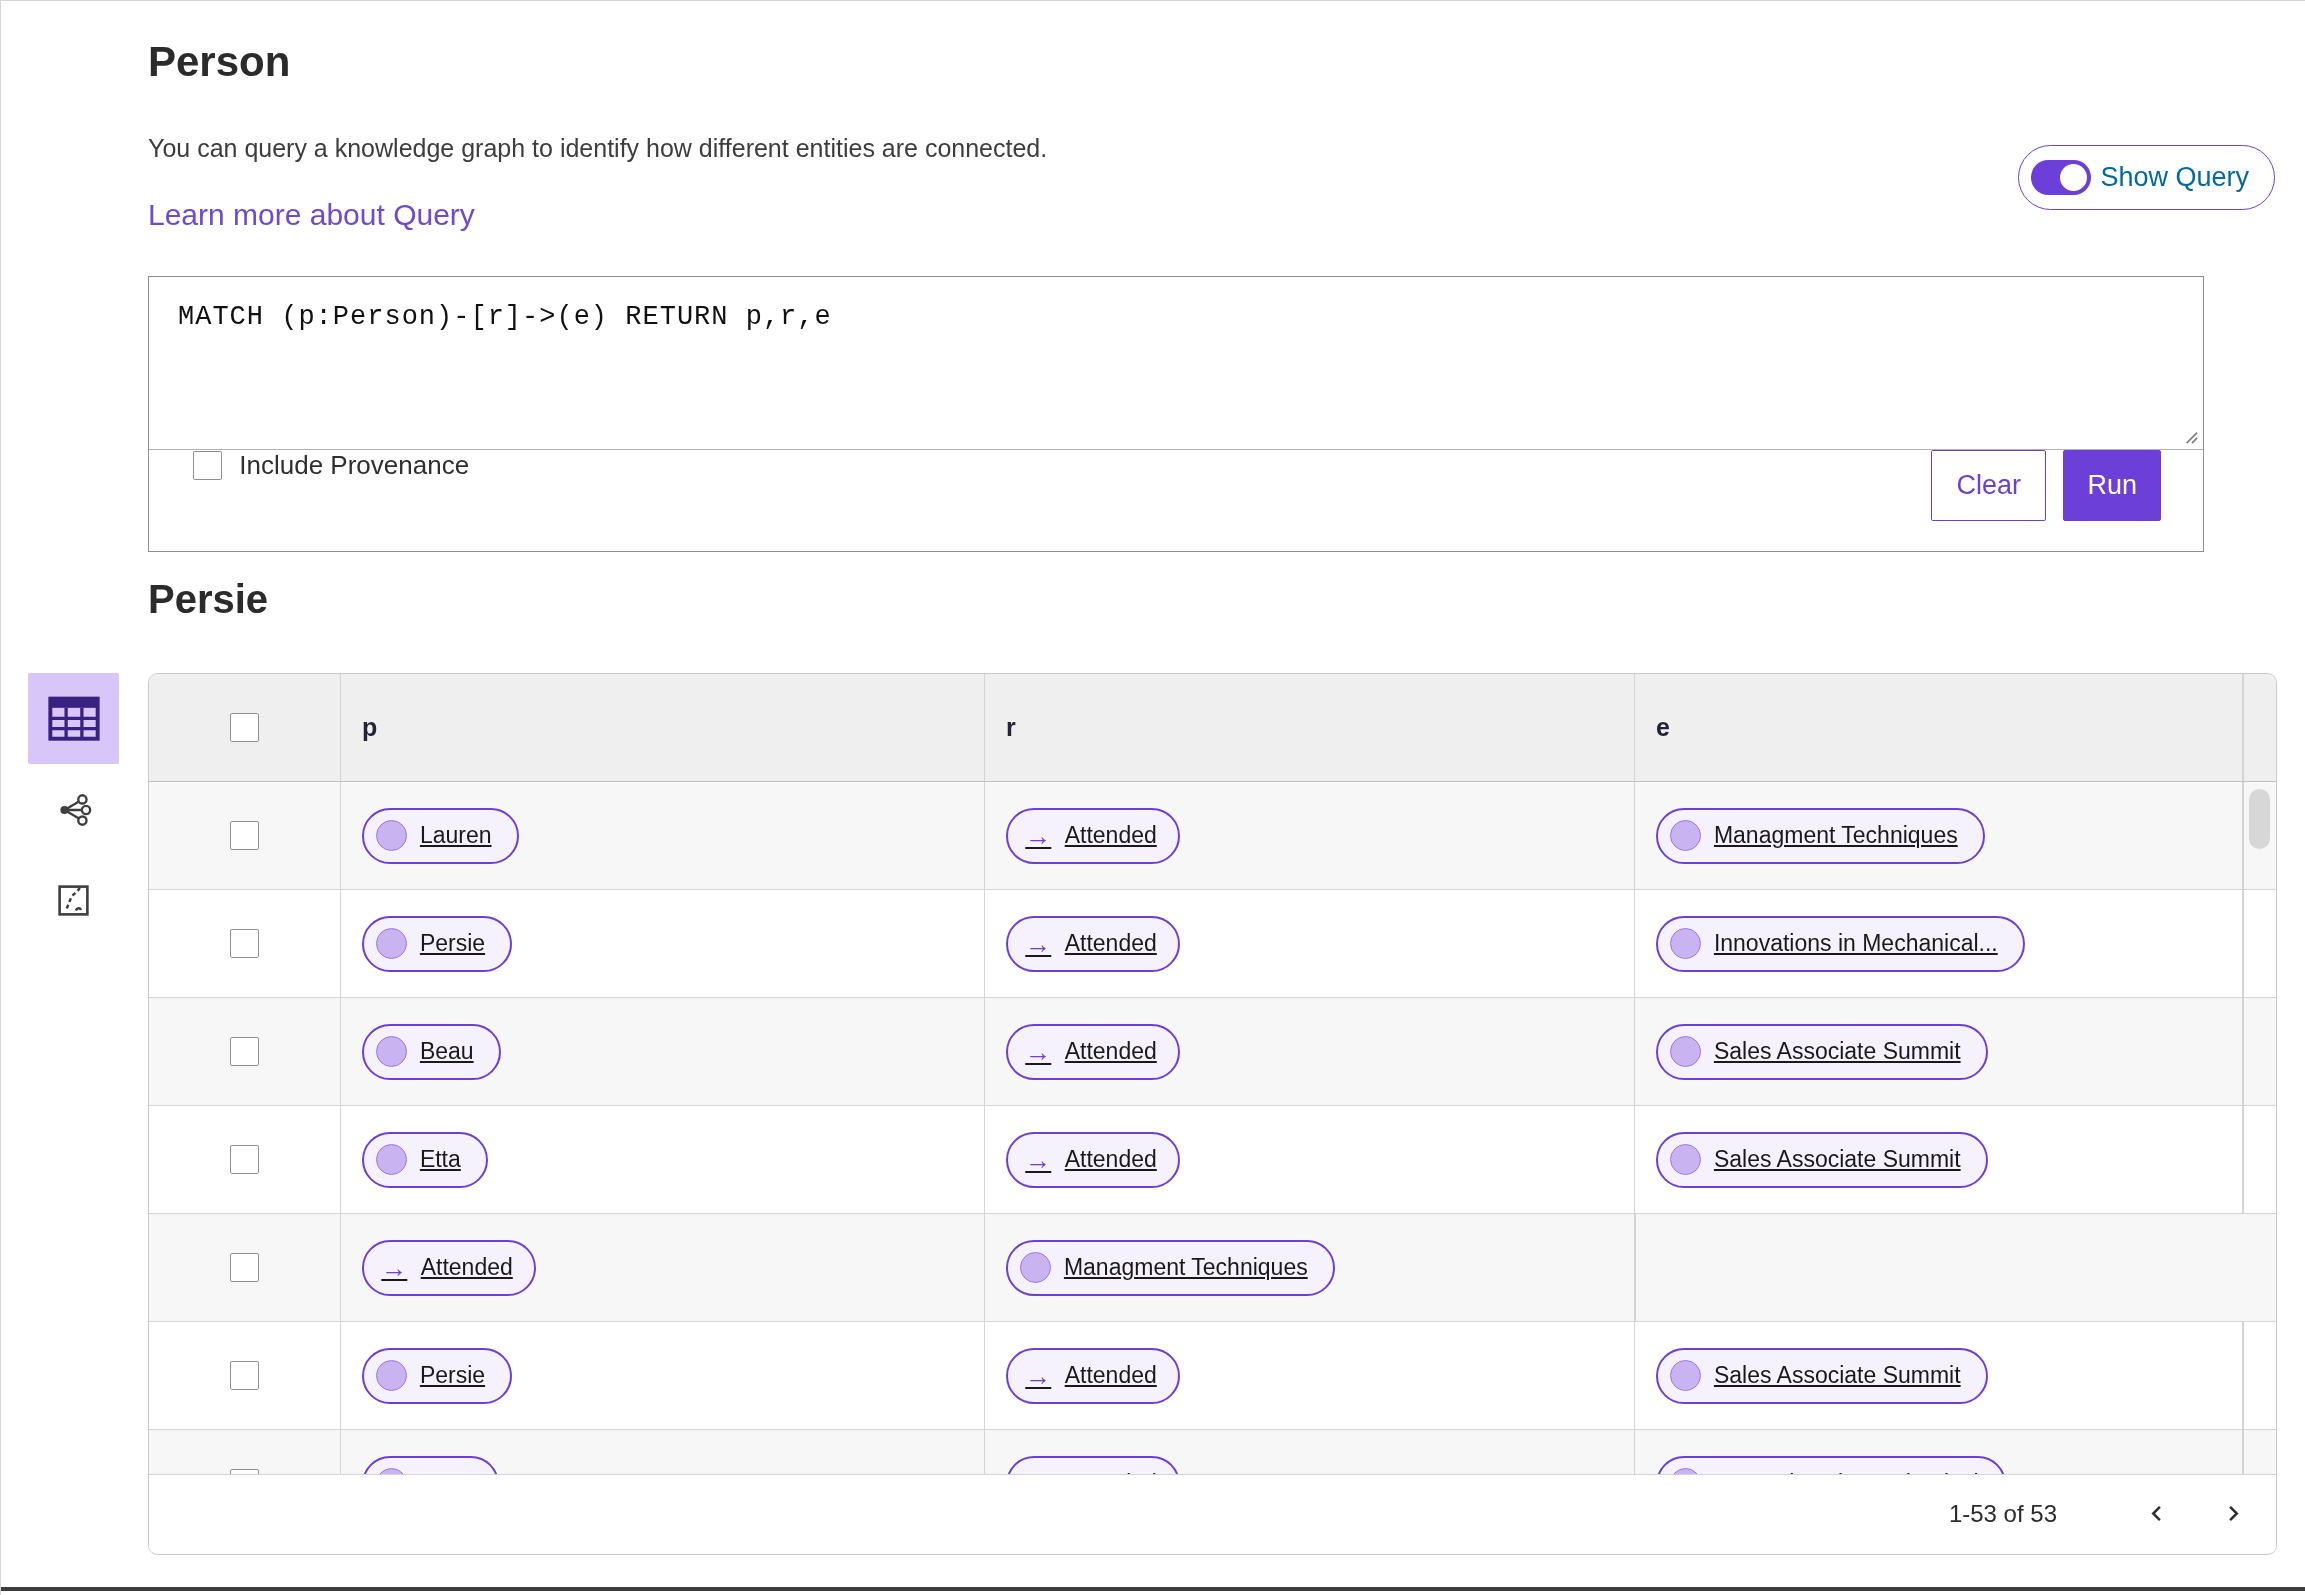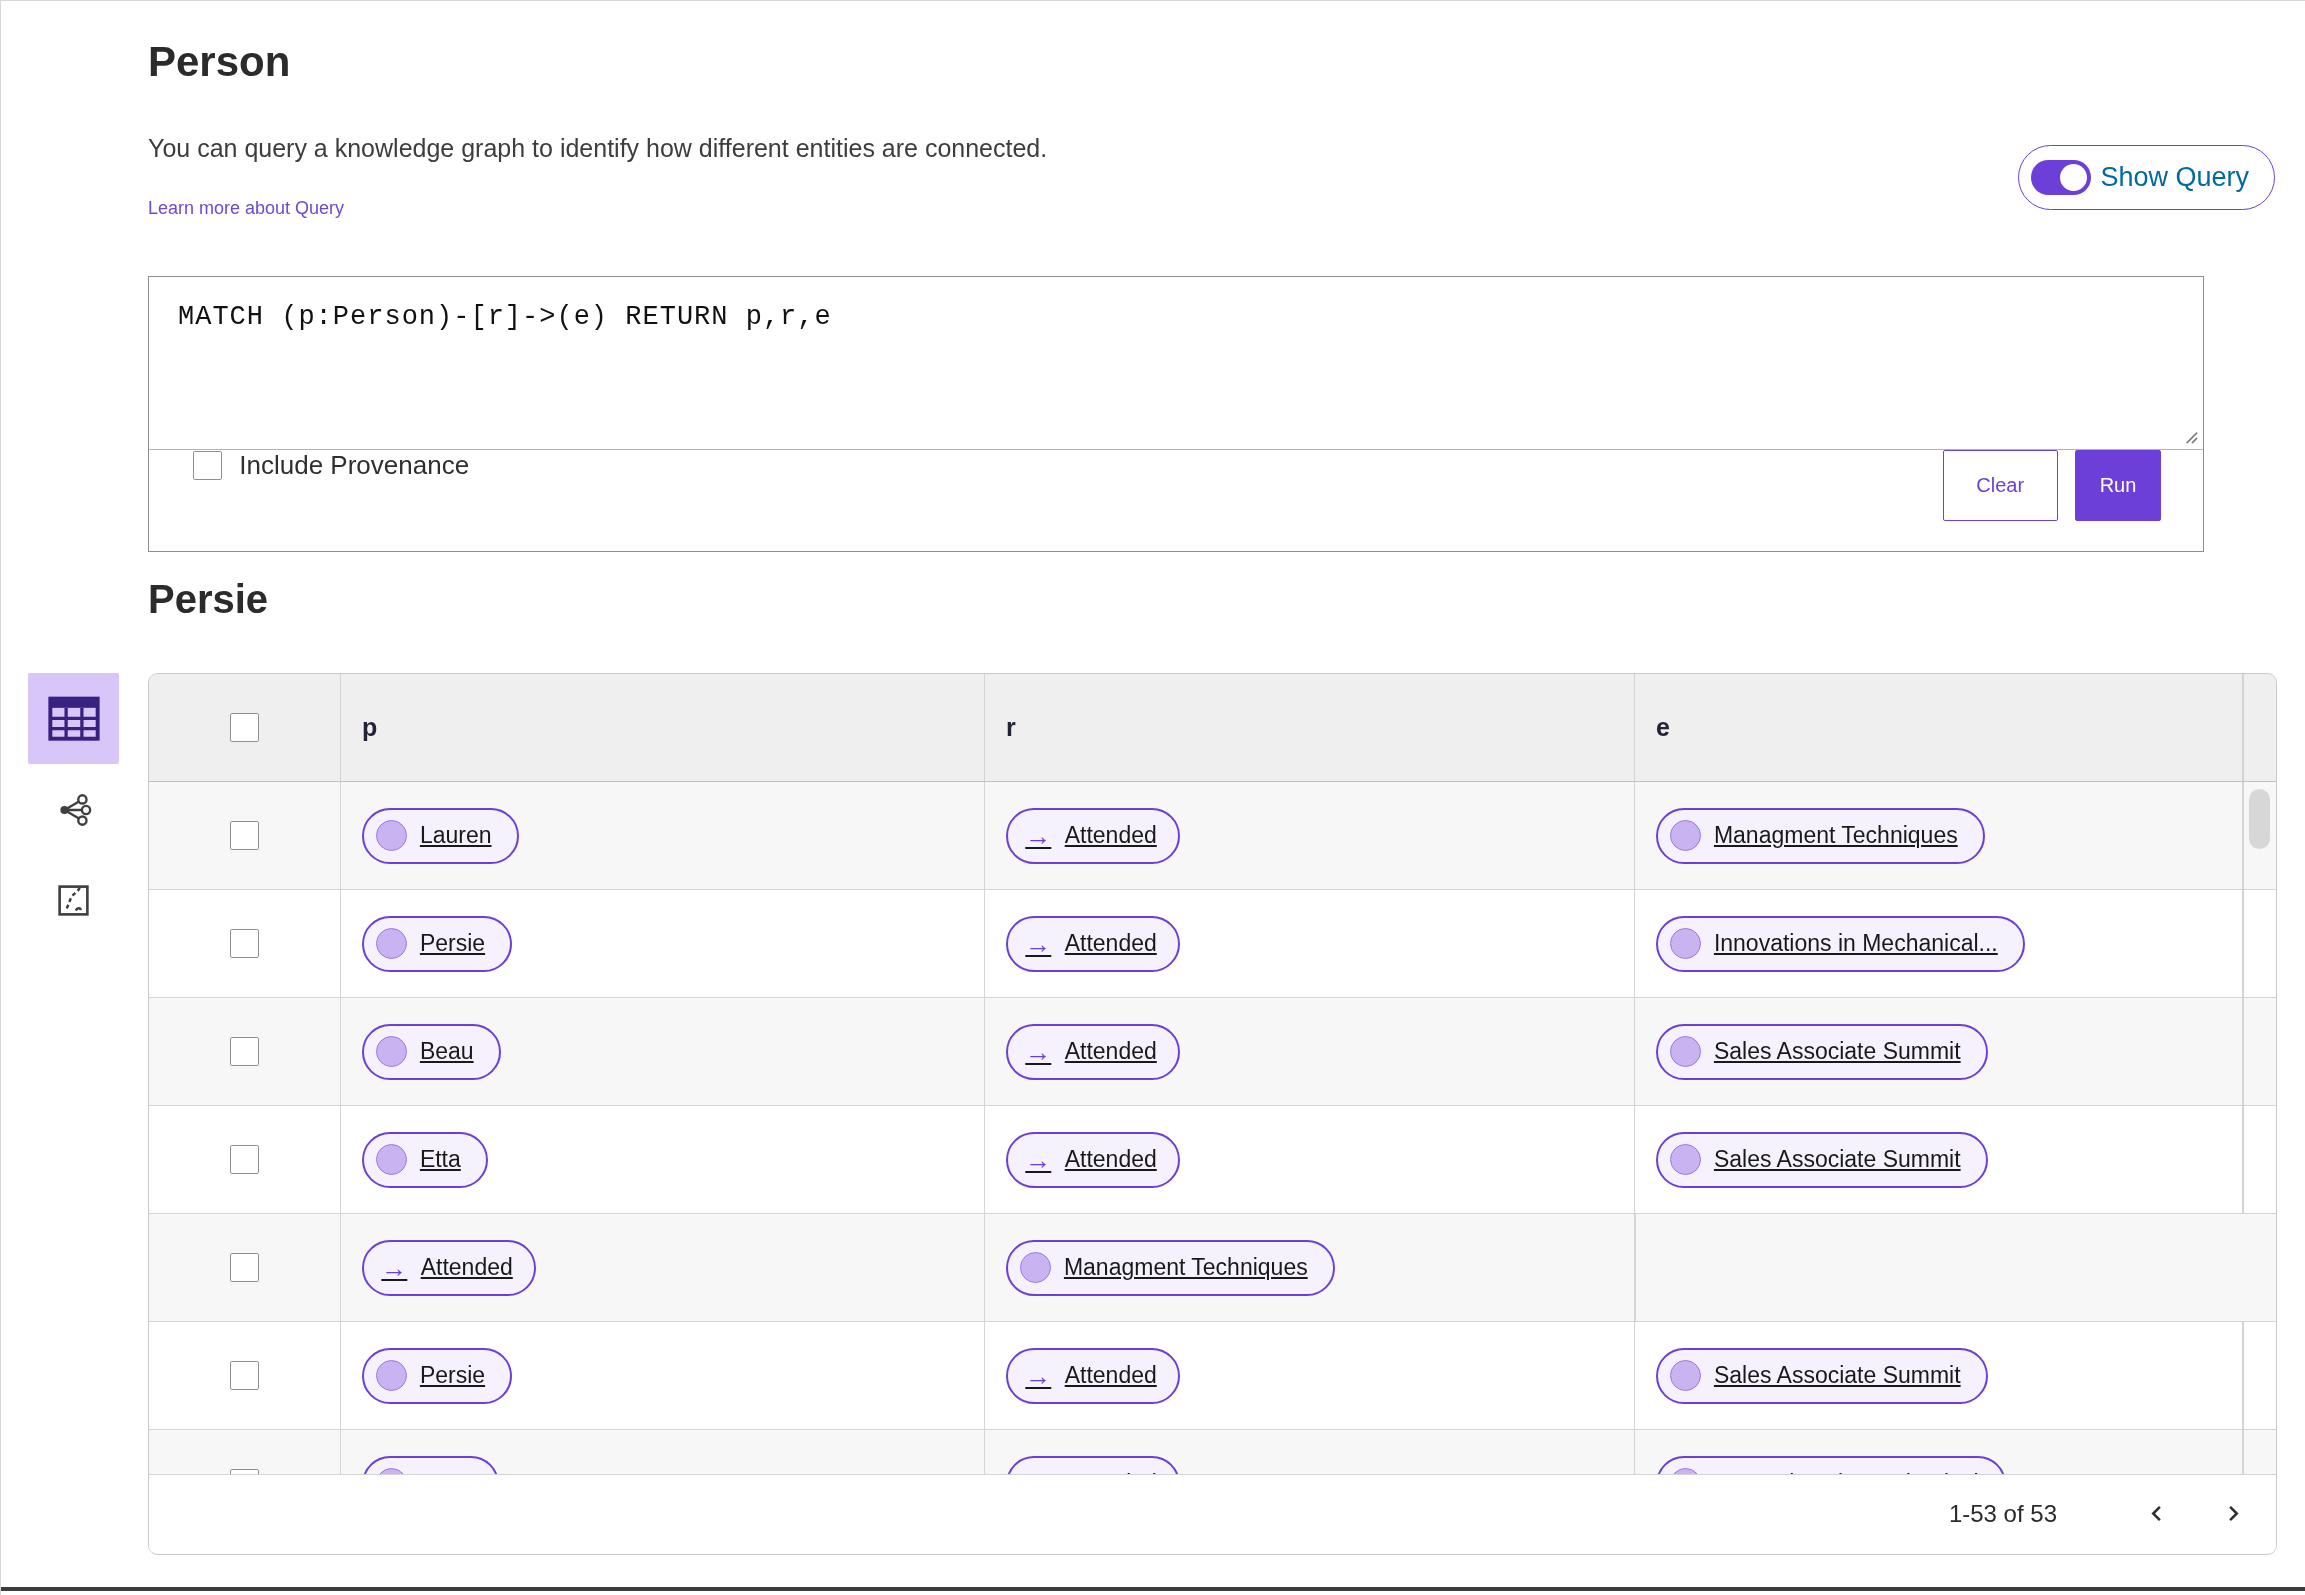--- a/index.html
+++ b/index.html
@@ -11,21 +11,21 @@
     border: 1px solid #d6d6d6;
     border-bottom: none;
     overflow: hidden;
     font-family: "Liberation Sans", sans-serif;
     color: #2e2e2e;
   }
 
   
   .page-title { position:absolute; left:147px; top:37px; font-size:42px; font-weight:700; color:#2b2b2b; }
   .query-desc { position:absolute; left:147px; top:133px; font-size:25px; color:#3d3d3d; }
-  .learn-link { position:absolute; left:147px; top:197px; font-size:18px; color:#6e49d2; cursor:pointer; text-decoration:none; }
+  .learn-link { position:absolute; left:147px; top:197px; font-size:30px; color:#6e49d2; cursor:pointer; text-decoration:none; }
 
   .show-query {
     position:absolute; right:30px; top:144px; height:65px;
     display:inline-flex; align-items:center; gap:9.6px;
     border:1.9px solid #6c40d8; border-radius:33px; background:#fff;
     padding:0 25px 0 11.5px; cursor:pointer;
   }
   .switch { position:relative; width:60px; height:35px; border-radius:17.3px; background:#6c40d8; flex:0 0 auto; }
   .switch .knob { position:absolute; top:3.8px; right:3.8px; width:27px; height:27px; border-radius:50%; background:#fff; }
   .show-query-label { font-size:27px; color:#0369a1; }
@@ -45,21 +45,21 @@
   .action-row {
     height:98px; display:flex; align-items:flex-start; justify-content:space-between;
     padding:0 42px 0 44px;
   }
   .prov-label { display:inline-flex; align-items:center; gap:17.3px; font-size:26px; color:#2f2f2f; cursor:pointer; }
   .cbx {
     appearance:none; -webkit-appearance:none; width:29px; height:29px;
     border:1.9px solid #8f8f8f; background:#fff; border-radius:1.9px; margin:0; cursor:pointer; flex:0 0 auto;
   }
   .action-buttons { display:flex; align-items:center; gap:17.3px; }
-  .btn { height:71px; font-size:20px; font-family:inherit; cursor:pointer; border-radius:1.9px; }
+  .btn { height:71px; font-size:27px; font-family:inherit; cursor:pointer; border-radius:1.9px; }
   .btn-clear { min-width:115px; background:#fff; border:1.9px solid #6c40d8; color:#6c40d8; }
   .btn-run  { min-width:86px; padding:0 23px; background:#6c40d8; border:1.9px solid #6c40d8; color:#fff; }
 
   
   .results-title { position:absolute; left:147px; top:576px; font-size:40px; font-weight:700; color:#2b2b2b; }
 
   .view-rail { position:absolute; left:27px; top:672px; width:91px; display:flex; flex-direction:column; }
   .rail-item {
     width:91px; height:91px; display:flex; align-items:center; justify-content:center;
     background:transparent; border:none; cursor:pointer; padding:0;

